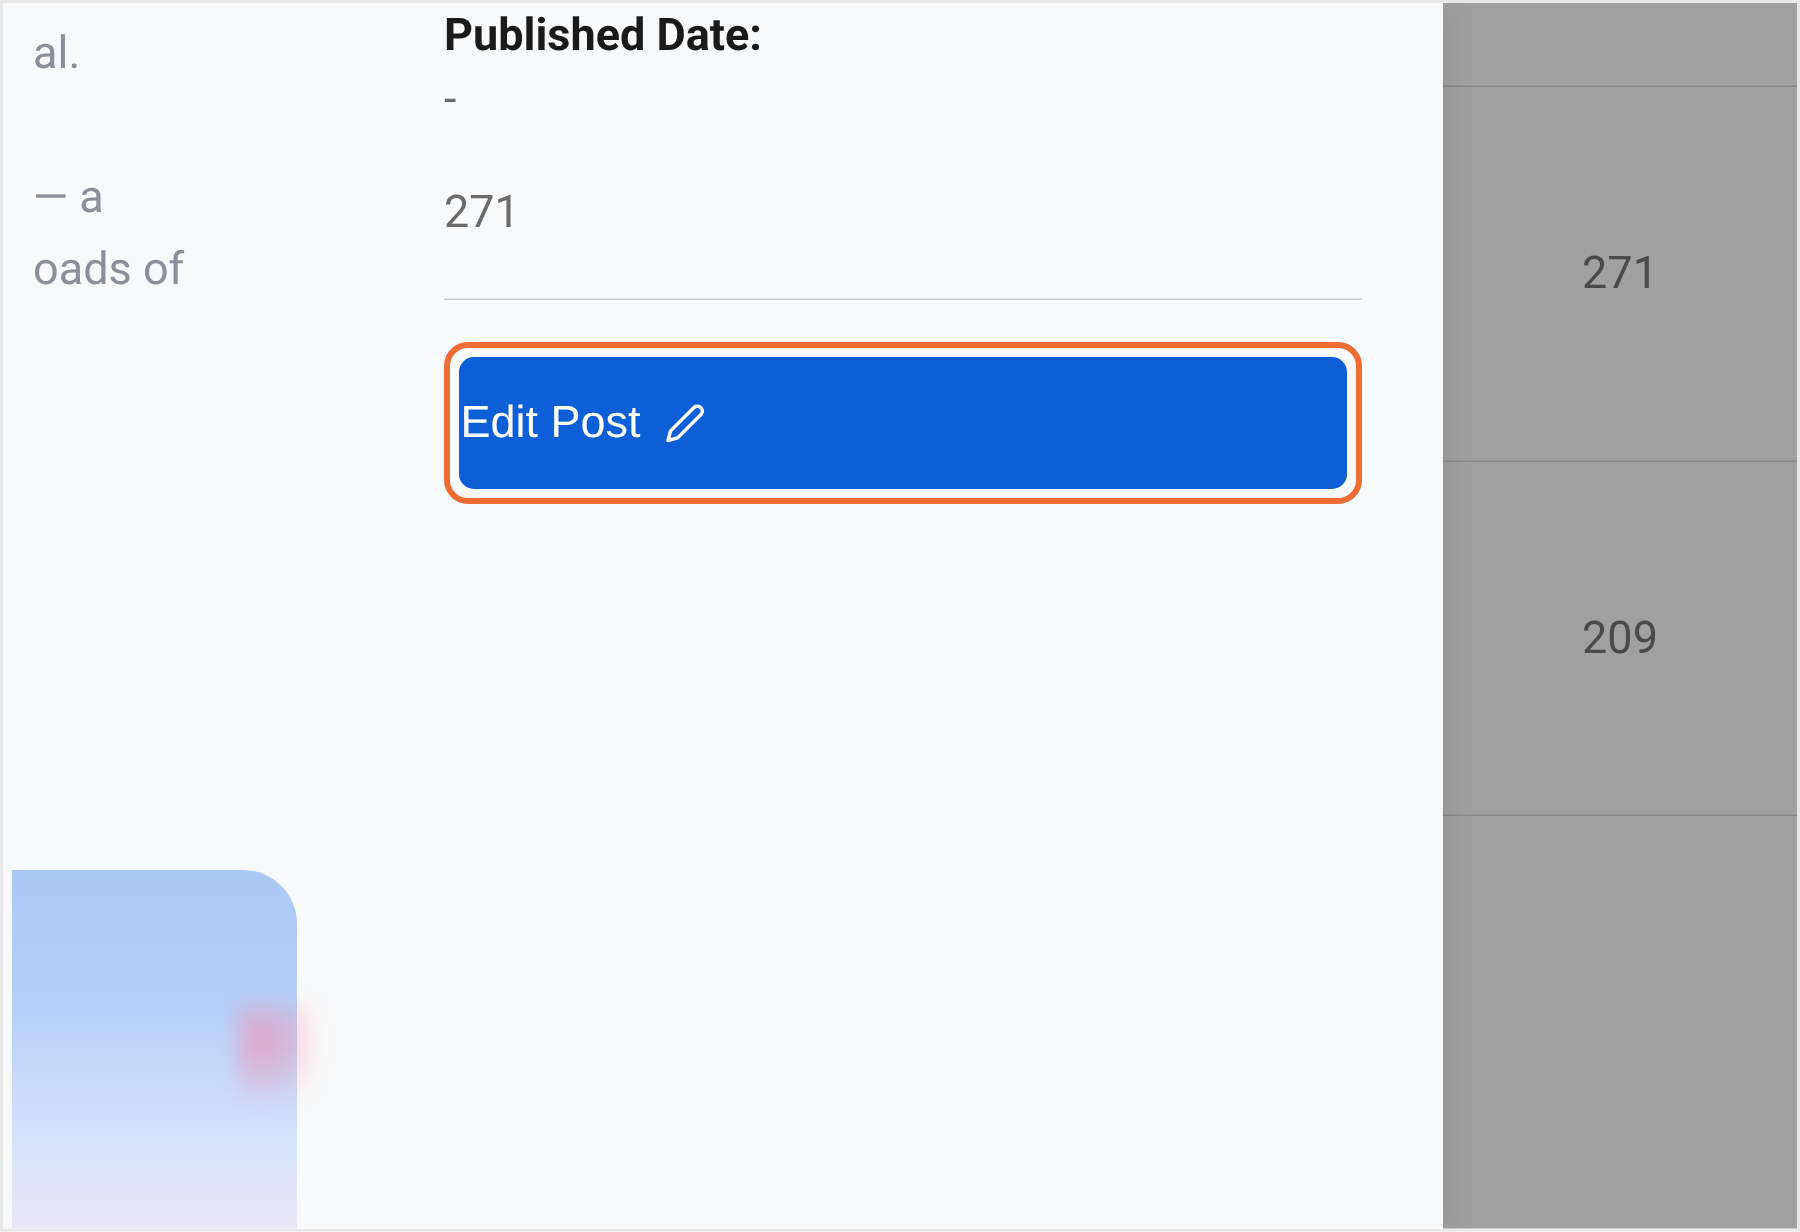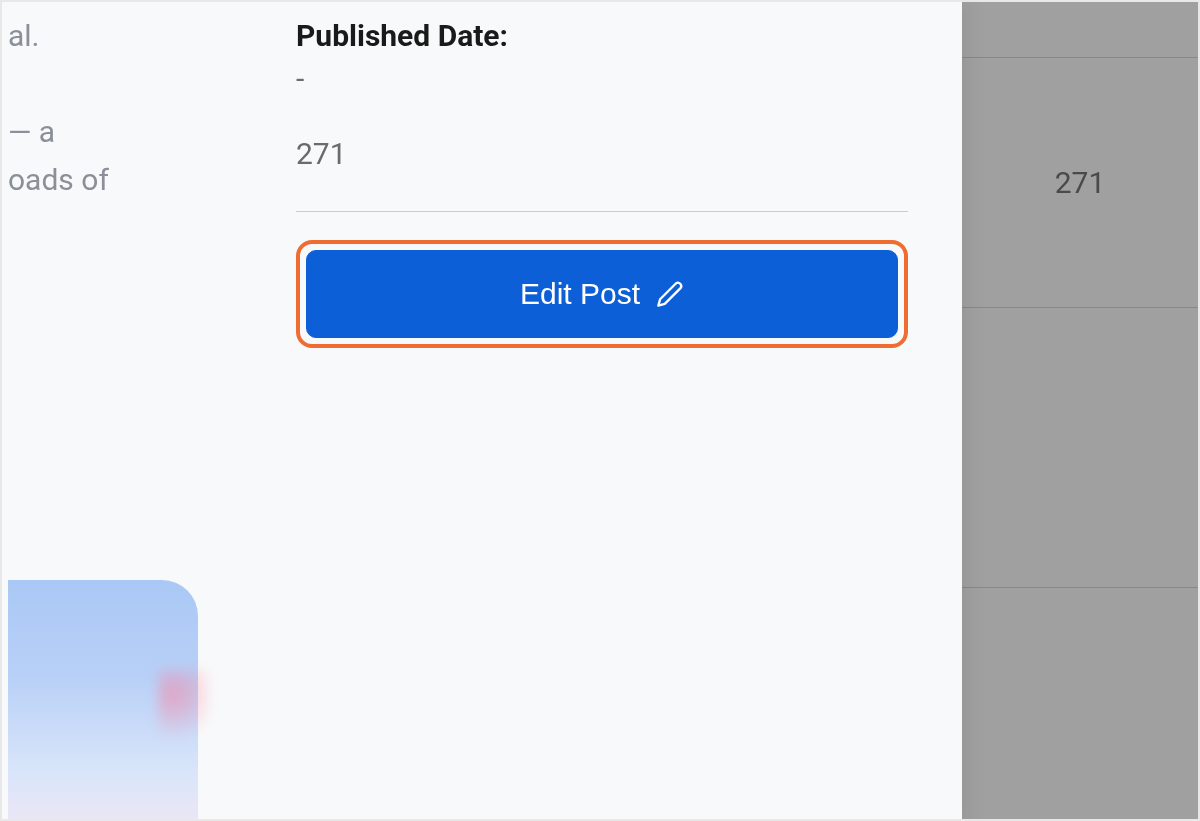--- a/index.html
+++ b/index.html
@@ -41,32 +41,32 @@
       color: #4a4a4a;
       font-weight: 400;
     }
     .bg-cell-top { height: 56px; border-bottom: 1px solid #888; }
     .bg-cell-1 { height: 250px; }
     .bg-cell-2 { height: 236px; }
     .bg-cell-3 { height: 280px; align-items: flex-end; padding-bottom: 0; }
     
     .left-text {
       position: absolute;
-      left: 6px;
+      left: 20px;
       top: 10px;
       color: #8a8f99;
       font-size: 30px;
       line-height: 1.6;
     }
     .left-text p { margin-bottom: 48px; }
     
     .details-block {
       position: absolute;
       left: 294px;
-      top: 16px;
+      top: 4px;
       width: 612px;
     }
     
     .detail-label {
       font-size: 30px;
       font-weight: 700;
       color: #1a1a1a;
       margin-bottom: 8px;
     }
     
@@ -96,21 +96,21 @@
       background: #0d5fd8;
       border: 1px solid #0d5fd8;
       border-radius: 10px;
       color: #fff;
       font-size: 30px;
       font-weight: 500;
       padding: 26px 0;
       cursor: pointer;
       display: flex;
       align-items: center;
-      justify-content: center;
+      justify-content: flex-start;
       gap: 16px;
     }
     
     .pencil {
       width: 28px;
       height: 28px;
     }
     
     .thumb {
       position: absolute;
@@ -132,20 +132,23 @@
       filter: blur(6px);
     }
   </style>
 </head>
 <body>
 
 <div class="background-list">
   <div class="bg-cell bg-cell-top"></div>
   <div class="bg-cell bg-cell-1">
     <span>271</span>
+  </div>
+  <div class="bg-cell bg-cell-2">
+    <span>209</span>
   </div>
   <div class="bg-cell bg-cell-3">
     <span></span>
   </div>
 </div>
 
 <div class="modal-panel">
 
   <div class="left-text">
     <p>al.</p>

